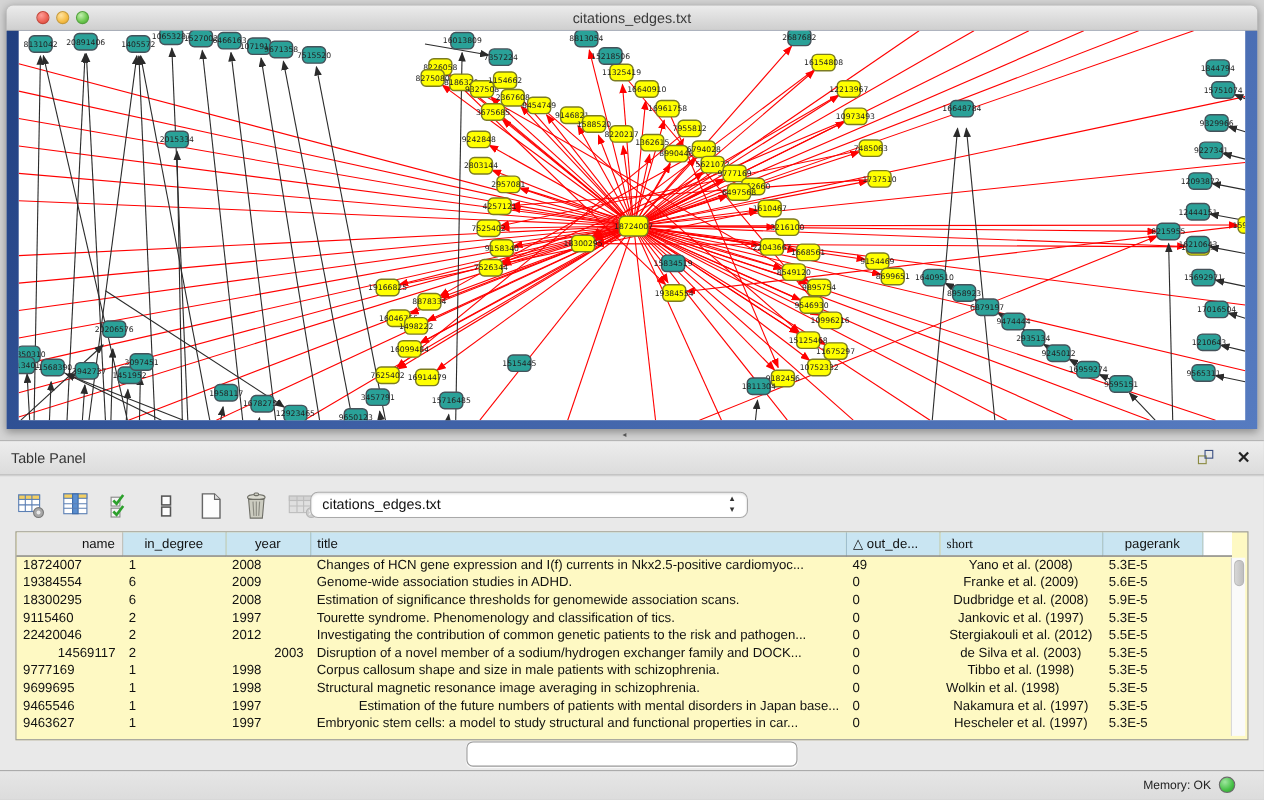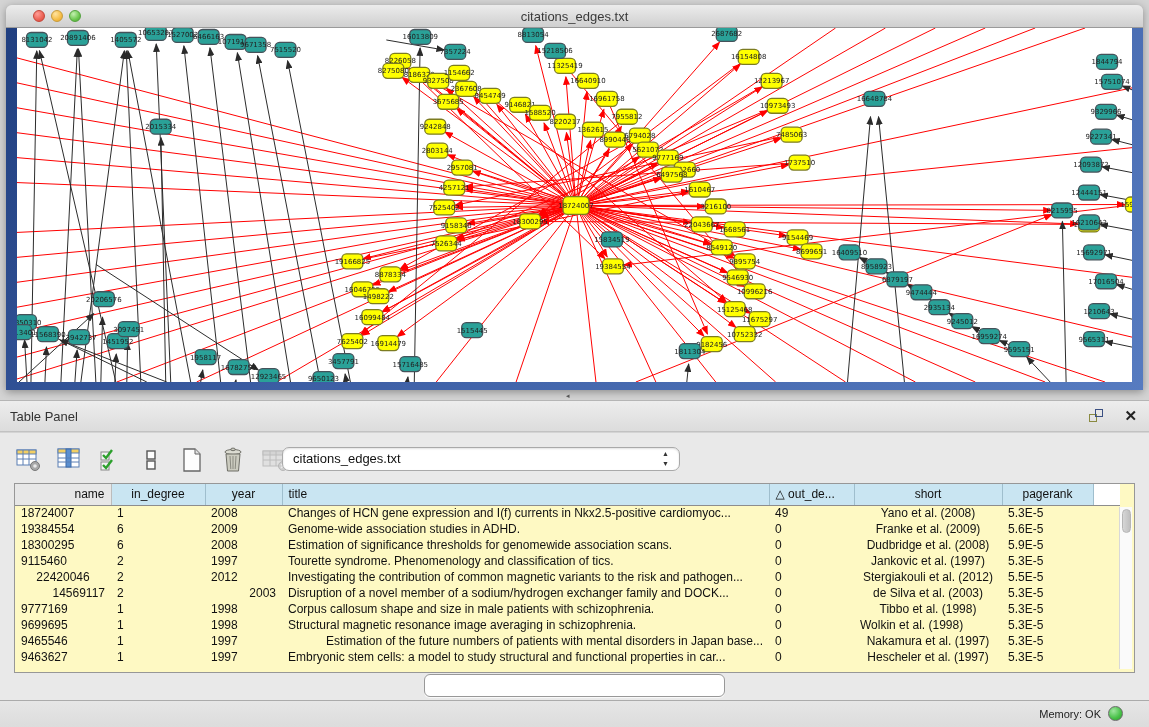--- a/index.html
+++ b/index.html
@@ -813,21 +813,21 @@
           <col style="width:91px">
           <col style="width:27px">
       </colgroup>
       <thead>
           <tr id="thead-row">
             <th class="gray" style="text-align: right;">name</th>
             <th style="text-align: center;">in_degree</th>
             <th style="text-align: center;">year</th>
             <th style="text-align: left;">title</th>
             <th style="text-align: left;">△ out_de...</th>
-            <th style="text-align: center;">short</th>
+            <th style="text-align: left; font-family: Liberation Serif, serif;">short</th>
             <th style="text-align: center;">pagerank</th>
             <th style="background: rgb(255, 255, 255); border-right: none;"></th>
           </tr>
         </thead>
       <tbody id="tbody">
           <tr>
             <td style="text-align: left;">18724007</td>
             <td style="text-align: left;">1</td>
             <td style="text-align: left;">2008</td>
             <td style="text-align: left;">Changes of HCN gene expression and I(f) currents in Nkx2.5-positive cardiomyoc...</td>
@@ -860,24 +860,24 @@
             <td style="text-align: left;">9115460</td>
             <td style="text-align: left;">2</td>
             <td style="text-align: left;">1997</td>
             <td style="text-align: left;">Tourette syndrome. Phenomenology and classification of tics.</td>
             <td style="text-align: left;">0</td>
             <td style="text-align: center;">Jankovic et al. (1997)</td>
             <td style="text-align: left;">5.3E-5</td>
             <td></td>
           </tr>
           <tr>
-            <td style="text-align: center;">22420046</td>
+            <td style="text-align: left;">22420046</td>
             <td style="text-align: left;">2</td>
             <td style="text-align: left;">2012</td>
-            <td style="text-align: left;">Investigating the contribution of common magnetic variants to the risk and pathogen...</td>
+            <td style="text-align: left;">Investigating the contribution of common genetic patients to the risk and pathogen...</td>
             <td style="text-align: left;">0</td>
             <td style="text-align: center;">Stergiakouli et al. (2012)</td>
             <td style="text-align: left;">5.5E-5</td>
             <td></td>
           </tr>
           <tr>
             <td style="text-align: right;">14569117</td>
             <td style="text-align: left;">2</td>
             <td style="text-align: right;">2003</td>
             <td style="text-align: left;">Disruption of a novel member of a sodium/hydrogen exchanger family and DOCK...</td>

